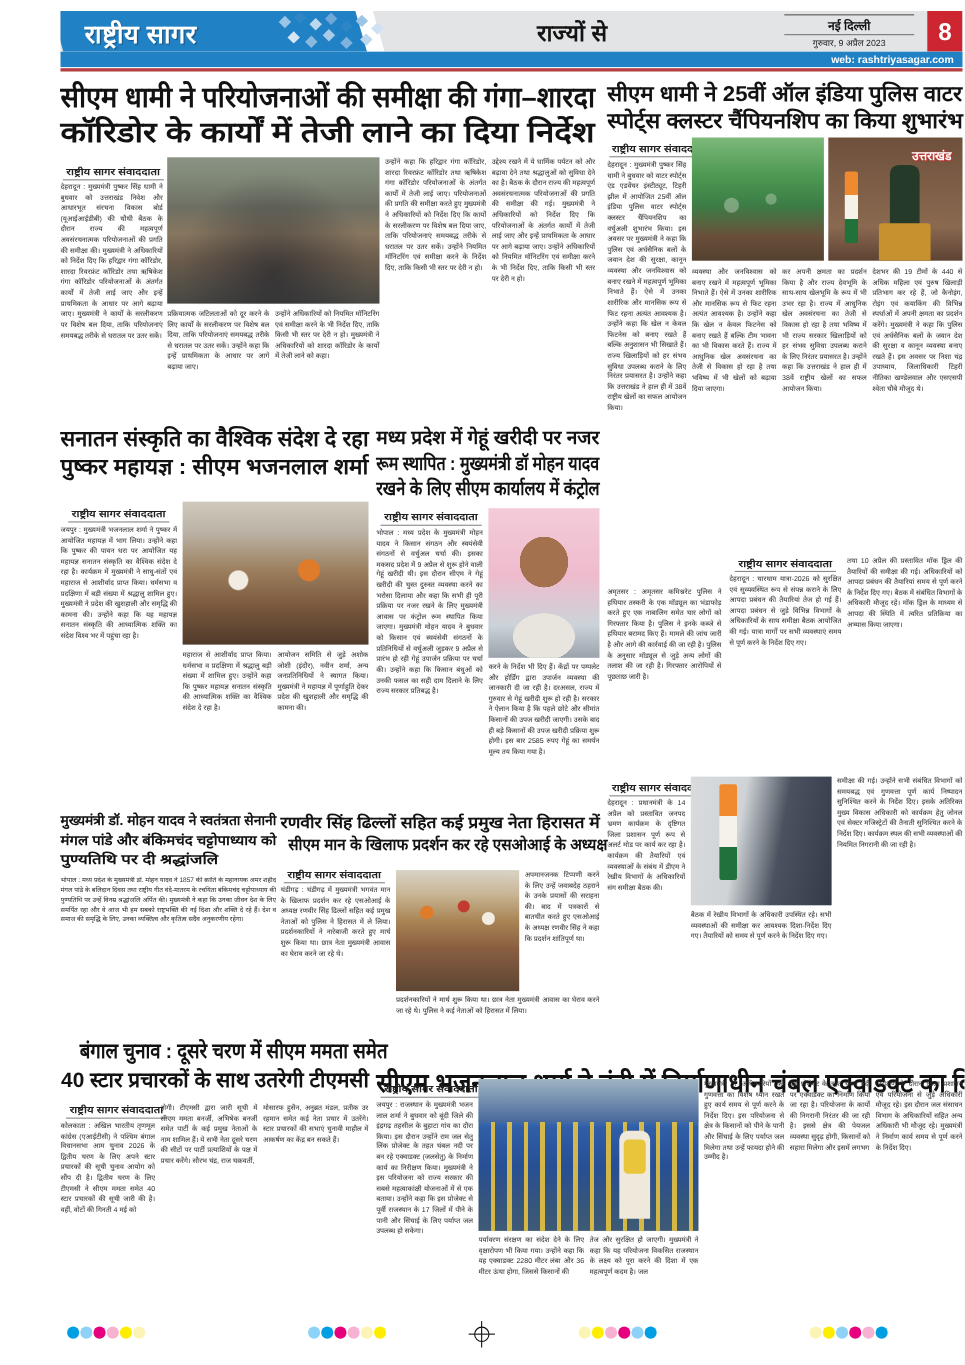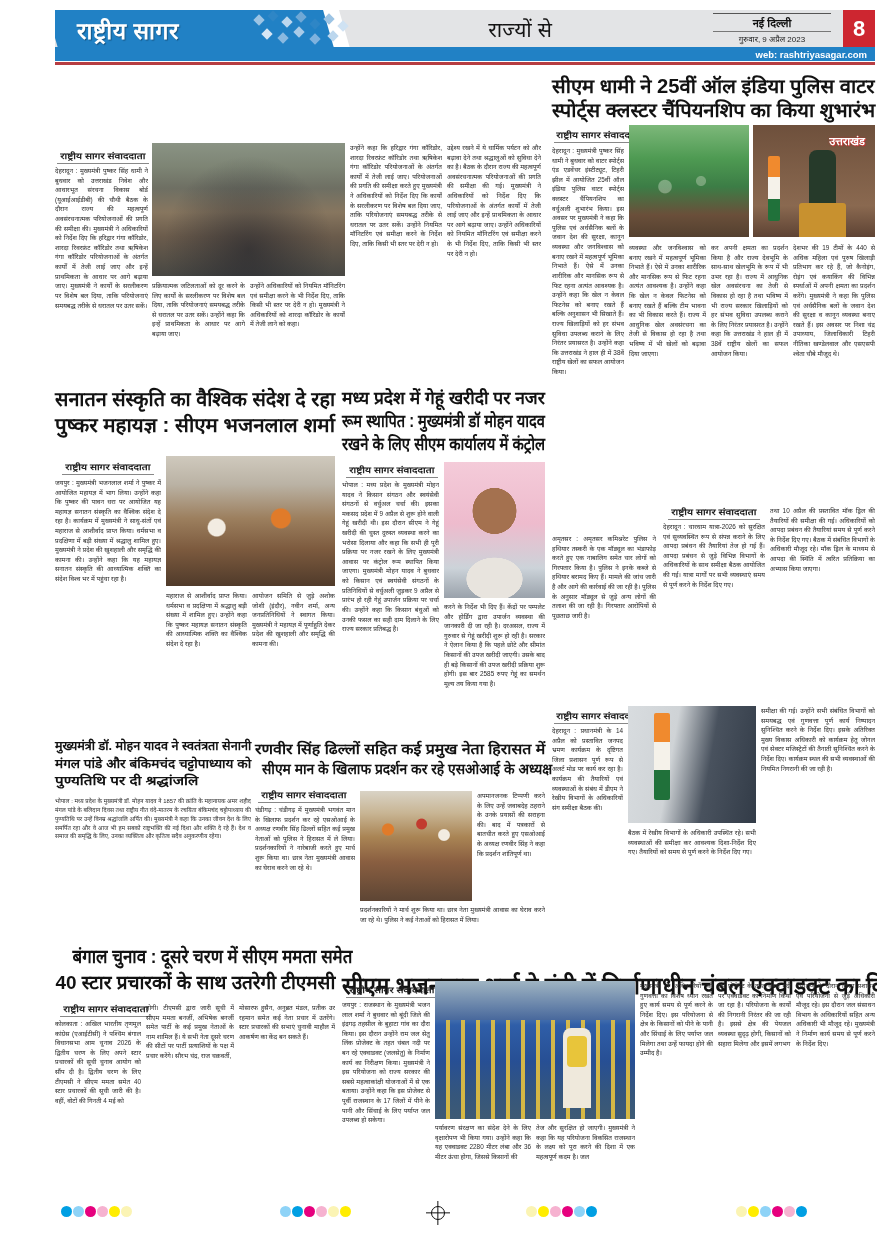--- a/index.html
+++ b/index.html
@@ -8,21 +8,21 @@
         font-family:"Liberation Sans","DejaVu Sans",sans-serif;overflow:hidden;color:#222}
   .abs{position:absolute}
 
   
   .band{position:absolute;left:55px;top:10px;width:820px;height:37px;background:#e3e4e6;overflow:hidden}
   .band-white{position:absolute;left:268px;top:0;width:16px;height:37px;background:#fff;transform:skewX(16deg);transform-origin:top left}
   .band-blue{position:absolute;left:-8px;top:0;width:276px;height:37px;background:#2181c5;transform:skewX(16deg);transform-origin:top left}
   .paper-name{position:absolute;left:22px;top:4px;width:230px;font-size:23px;font-weight:bold;color:#fff;
               text-shadow:1px 1px 1px rgba(0,0,0,.35);letter-spacing:.5px}
   .dia{position:absolute;width:8px;height:8px;transform:rotate(45deg)}
-  .section-title{position:absolute;left:300px;top:5px;width:330px;text-align:center;font-size:21px;font-weight:normal;color:#141414}
+  .section-title{position:absolute;left:300px;top:5px;width:330px;text-align:center;font-size:21px;font-weight:bold;color:#141414}
   .edition{position:absolute;right:44px;top:3px;width:118px;text-align:center;border-top:1px solid #555}
   .edition-city{font-size:11px;font-weight:bold;color:#111;border-bottom:1px solid #777;display:block;padding:1px 0}
   .edition-date{font-size:8px;color:#222;display:block;padding-top:1px}
   .page-box{position:absolute;right:0;top:0;width:32px;height:37px;background:#cd2630;display:flex;align-items:center;justify-content:center}
   .page-num{font-size:22px;font-weight:bold;color:#fff}
   .web-strip{position:absolute;left:55px;top:47px;width:820px;height:14px;background:#2181c5;display:flex;align-items:center;justify-content:flex-end}
   .web-text{font-size:9.5px;font-weight:bold;color:#fff;padding-right:8px}
   .red-rule{position:absolute;left:55px;top:62px;width:820px;height:2.5px;background:#b63d42}
 
   
@@ -114,20 +114,24 @@
     </div>
     <div class="page-box">
       <span class="page-num">8</span>
     </div>
   </div>
   <div class="web-strip">
     <span class="web-text">web: rashtriyasagar.com</span>
   </div>
   <div class="red-rule"></div>
 
+  <div class="abs art-headline" style="left:55px;top:72px;width:486px;font-size:26px;line-height:1.24">
+    <div class="hrow"><span class="hline fit" style="transform: scaleX(0.952941);">सीएम धामी ने परियोजनाओं की समीक्षा की गंगा–शारदा</span></div>
+    <div class="hrow"><span class="hline fit" style="transform: scaleX(1.1599);">कॉरिडोर के कार्यों में तेजी लाने का दिया निर्देश</span></div>
+  </div>
   <div class="byline" style="left:57px;top:150px;width:92px"><span class="hline fit" style="transform: scaleX(1.22);">राष्ट्रीय सागर संवाददाता</span></div>
   <div class="bcol" style="left:55px;top:166px;width:93px;height:224px">देहरादून : मुख्यमंत्री पुष्कर सिंह धामी ने बुधवार को उत्तराखंड निवेश और आधारभूत संरचना विकास बोर्ड (यूआईआईडीबी) की चौथी बैठक के दौरान राज्य की महत्वपूर्ण अवसंरचनात्मक परियोजनाओं की प्रगति की समीक्षा की। मुख्यमंत्री ने अधिकारियों को निर्देश दिए कि हरिद्वार गंगा कॉरिडोर, शारदा रिवरफ्रंट कॉरिडोर तथा ऋषिकेश गंगा कॉरिडोर परियोजनाओं के अंतर्गत कार्यों में तेजी लाई जाए और इन्हें प्राथमिकता के आधार पर आगे बढ़ाया जाए। मुख्यमंत्री ने कार्यों के सरलीकरण पर विशेष बल दिया, ताकि परियोजनाएं समयबद्ध तरीके से धरातल पर उतर सकें।</div>
   <div class="photo" id="photo-meeting" style="left:152px;top:143px;width:193px;height:133px"></div>
   <div class="bcol" style="left:152px;top:281px;width:93px;height:109px">प्रक्रियात्मक जटिलताओं को दूर करने के लिए कार्यों के सरलीकरण पर विशेष बल दिया, ताकि परियोजनाएं समयबद्ध तरीके से धरातल पर उतर सकें। उन्होंने कहा कि इन्हें प्राथमिकता के आधार पर आगे बढ़ाया जाए।</div>
   <div class="bcol" style="left:250px;top:281px;width:95px;height:109px">उन्होंने अधिकारियों को नियमित मॉनिटरिंग एवं समीक्षा करने के भी निर्देश दिए, ताकि किसी भी स्तर पर देरी न हो। मुख्यमंत्री ने अधिकारियों को शारदा कॉरिडोर के कार्यों में तेजी लाने को कहा।</div>
   <div class="bcol" style="left:350px;top:143px;width:92px;height:247px">उन्होंने कहा कि हरिद्वार गंगा कॉरिडोर, शारदा रिवरफ्रंट कॉरिडोर तथा ऋषिकेश गंगा कॉरिडोर परियोजनाओं के अंतर्गत कार्यों में तेजी लाई जाए। परियोजनाओं की प्रगति की समीक्षा करते हुए मुख्यमंत्री ने अधिकारियों को निर्देश दिए कि कार्यों के सरलीकरण पर विशेष बल दिया जाए, ताकि परियोजनाएं समयबद्ध तरीके से धरातल पर उतर सकें। उन्होंने नियमित मॉनिटरिंग एवं समीक्षा करने के निर्देश दिए, ताकि किसी भी स्तर पर देरी न हो।</div>
   <div class="bcol" style="left:447px;top:143px;width:94px;height:247px">उद्देश्य रखने में ये धार्मिक पर्यटन को और बढ़ावा देने तथा श्रद्धालुओं को सुविधा देने का है। बैठक के दौरान राज्य की महत्वपूर्ण अवसंरचनात्मक परियोजनाओं की प्रगति की समीक्षा की गई। मुख्यमंत्री ने अधिकारियों को निर्देश दिए कि परियोजनाओं के अंतर्गत कार्यों में तेजी लाई जाए और इन्हें प्राथमिकता के आधार पर आगे बढ़ाया जाए। उन्होंने अधिकारियों को नियमित मॉनिटरिंग एवं समीक्षा करने के भी निर्देश दिए, ताकि किसी भी स्तर पर देरी न हो।</div>
 
   <div class="abs art-headline" style="left:552px;top:74px;width:323px;font-size:19.5px;line-height:1.25">
     <div class="hrow"><span class="hline fit" style="transform: scaleX(1.03526);">सीएम धामी ने 25वीं ऑल इंडिया पुलिस वाटर</span></div>

